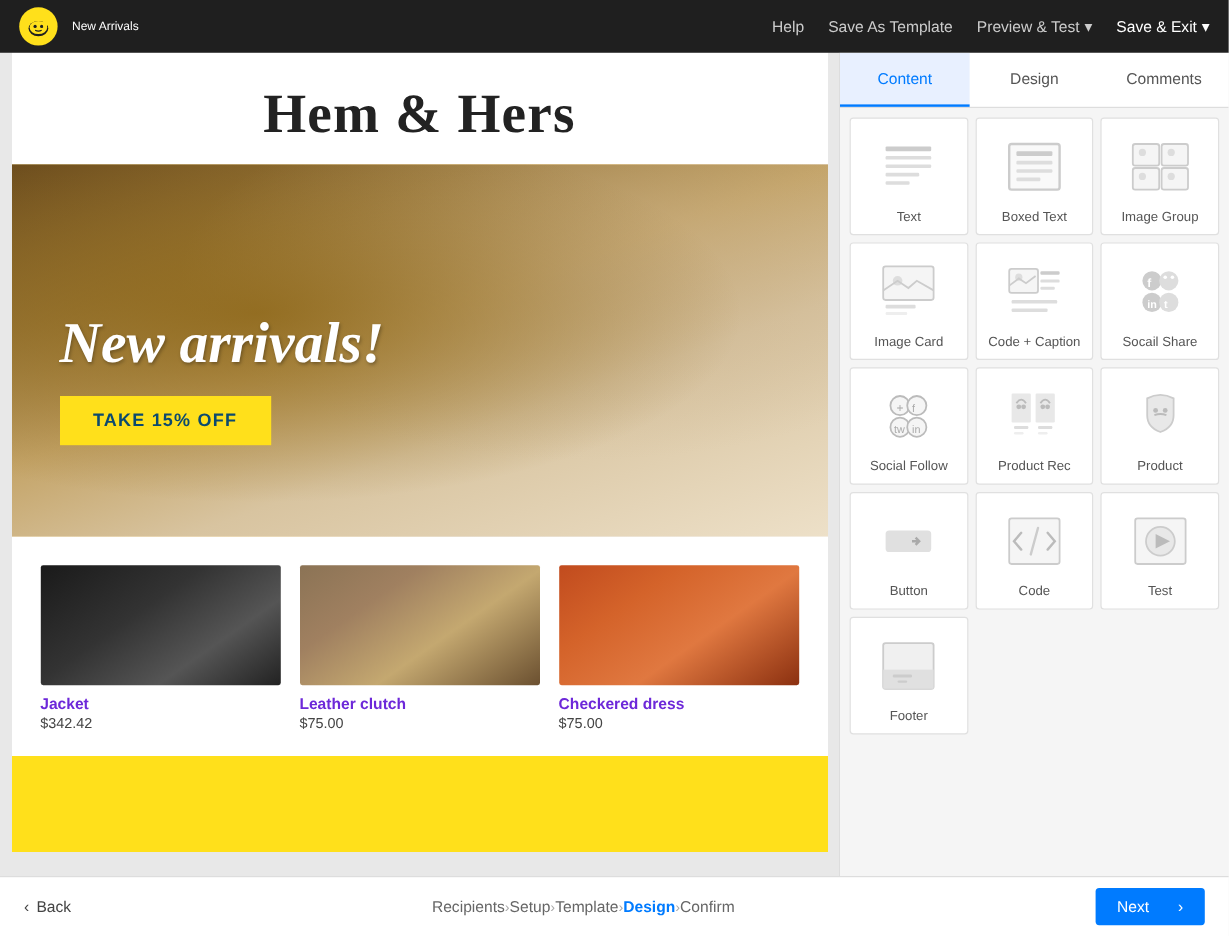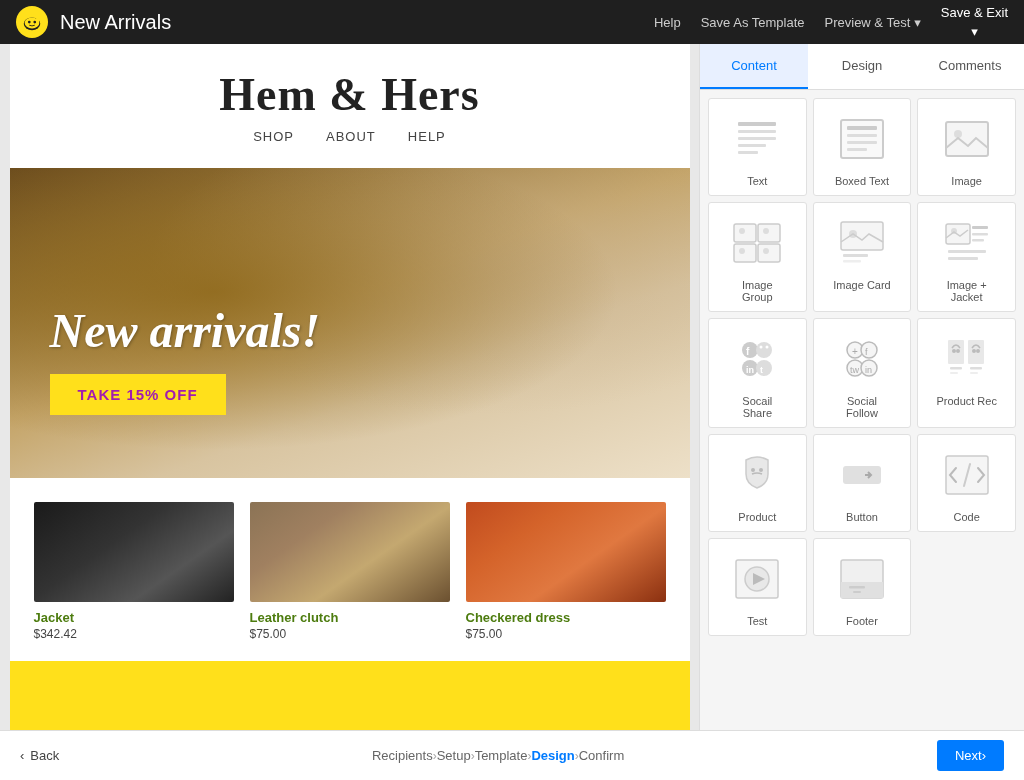--- a/index.html
+++ b/index.html
@@ -18,21 +18,21 @@
       width: 32px;
       height: 32px;
       background: #ffe01b;
       border-radius: 50%;
       display: flex; align-items: center; justify-content: center;
       margin-right: 12px;
       font-size: 12px; font-weight: bold; color: #1f1f1f;
     }
     .top-nav-title {
       color: #fff;
-      font-size: 20px;
+      font-size: 10px;
       font-weight: 500;
       flex: 1;
     }
     .top-nav-links {
       display: flex;
       gap: 20px;
       align-items: center;
     }
     .top-nav-links a {
       color: #ccc;
@@ -41,21 +41,21 @@
       cursor: pointer;
     }
     .top-nav-links .btn-save {
       color: #ccc;
       font-size: 13px;
       display: flex; align-items: center; gap: 4px;
     }
     .top-nav-links .btn-exit {
       color: #fff;
       font-size: 13px;
-      display: flex; align-items: center; gap: 4px; flex-direction: column;
+      display: flex; align-items: center; gap: 4px;
     }
 
     
     .main-area {
       display: flex;
       flex: 1;
       overflow: hidden;
     }
 
     
@@ -106,37 +106,37 @@
     .hero-bg {
       position: absolute; top: 0; left: 0; right: 0; bottom: 0;
       background: 
         radial-gradient(ellipse at 30% 40%, rgba(139,100,20,0.8) 0%, transparent 60%),
         radial-gradient(ellipse at 70% 30%, rgba(200,176,140,0.6) 0%, transparent 50%),
         linear-gradient(160deg, #6b4c1e 0%, #9b7a3e 25%, #c4a468 45%, #d8c4a0 65%, #ede0c8 100%);
     }
     .hero-text-block {
       position: absolute;
       left: 40px;
-      bottom: 63px;
+      bottom: 76px;
     }
     .hero-headline {
       font-size: 48px;
       font-weight: 900;
       color: #fff;
       text-shadow: 1px 1px 3px rgba(0,0,0,0.3);
       font-style: italic;
       font-family: Georgia, serif;
       line-height: 1.1;
     }
     .hero-cta {
       margin-top: 16px;
     }
     .hero-cta-btn {
       background: #ffe01b;
-      color: #a21caf;
+      color: #0c4a6e;
       font-size: 15px;
       font-weight: 700;
       padding: 12px 28px;
       border: none;
       letter-spacing: 1px;
       cursor: pointer;
       text-transform: uppercase;
     }
 
     
@@ -162,21 +162,21 @@
     }
     .product-img.clutch {
       background: linear-gradient(145deg, #8B7355 0%, #a08060 30%, #c4a870 60%, #6b5030 100%);
     }
     .product-img.dress {
       background: linear-gradient(145deg, #c14b1e 0%, #d4632a 30%, #e07840 60%, #8b3010 100%);
     }
     .product-name {
       font-size: 13px;
       font-weight: 600;
-      color: #4d7c0f;
+      color: #6d28d9;
       margin-top: 8px;
     }
     .product-price {
       font-size: 12px;
       color: #444;
       margin-top: 2px;
     }
 
     
     .yellow-band {
@@ -225,21 +225,21 @@
       padding: 8px;
       display: grid;
       grid-template-columns: repeat(3, 1fr);
       gap: 6px;
       align-content: start;
     }
     .block-item {
       background: #fff;
       border: 1px solid #e0e0e0;
       border-radius: 3px;
-      padding: 10px 18px 8px;
+      padding: 10px 6px 8px;
       display: flex;
       flex-direction: column;
       align-items: center;
       cursor: pointer;
       transition: border-color 0.15s;
     }
     .block-icon {
       width: 60px;
       height: 60px;
       display: flex;
@@ -294,21 +294,21 @@
       background: none; border: none; cursor: pointer;
     }
     .btn-next {
       background: #007bff;
       color: #fff;
       border: none;
       padding: 8px 18px;
       border-radius: 3px;
       font-size: 13px;
       cursor: pointer;
-      display: flex; align-items: center; gap: 0;
+      display: flex; align-items: center; gap: 24px;
     }
   </style>
 </head>
 <body>
 
 <div class="top-nav">
   <div class="top-nav-logo">
     <svg width="22" height="22" viewBox="0 0 24 24" fill="none">
       <ellipse cx="12" cy="14" rx="9" ry="7" fill="#1f1f1f"></ellipse>
       <ellipse cx="12" cy="13" rx="8" ry="6" fill="#ffe01b"></ellipse>
@@ -333,25 +333,20 @@
   </div>
 </div>
 
 <div class="main-area">
 
   <div class="canvas-area">
     <div class="email-wrapper">
 
       <div class="email-header">
         <div class="email-brand">Hem &amp; Hers</div>
-        <div class="email-nav">
-          <span>SHOP</span>
-          <span>ABOUT</span>
-          <span>HELP</span>
-        </div>
       </div>
 
       <div class="hero-section">
         <div class="hero-bg"></div>
         <div class="hero-text-block">
           <div class="hero-headline">New arrivals!</div>
           <div class="hero-cta">
             <button class="hero-cta-btn">TAKE 15% OFF</button>
           </div>
         </div>
@@ -411,30 +406,20 @@
             <rect x="12" y="14" width="30" height="4" rx="1" fill="#ccc"></rect>
             <rect x="12" y="22" width="30" height="3" rx="1" fill="#ddd"></rect>
             <rect x="12" y="29" width="30" height="3" rx="1" fill="#ddd"></rect>
             <rect x="12" y="36" width="20" height="3" rx="1" fill="#ddd"></rect>
           </svg>
         </div>
         <span class="block-label">Boxed Text</span>
       </div>
 
 
-      <div class="block-item">
-        <div class="block-icon">
-          <svg viewBox="0 0 54 54" fill="none" xmlns="http://www.w3.org/2000/svg">
-            <rect x="6" y="10" width="42" height="34" rx="2" stroke="#ccc" stroke-width="2" fill="#f5f5f5"></rect>
-            <circle cx="18" cy="22" r="4" fill="#ddd"></circle>
-            <path d="M6 36 L18 26 L28 34 L36 26 L48 36" stroke="#ccc" stroke-width="2" fill="none"></path>
-          </svg>
-        </div>
-        <span class="block-label">Image</span>
-      </div>
 
       <div class="block-item">
         <div class="block-icon">
           <svg viewBox="0 0 54 54" fill="none" xmlns="http://www.w3.org/2000/svg">
             <rect x="4" y="8" width="22" height="18" rx="2" stroke="#ccc" stroke-width="1.5" fill="#f5f5f5"></rect>
             <rect x="28" y="8" width="22" height="18" rx="2" stroke="#ccc" stroke-width="1.5" fill="#f5f5f5"></rect>
             <rect x="4" y="28" width="22" height="18" rx="2" stroke="#ccc" stroke-width="1.5" fill="#f5f5f5"></rect>
             <rect x="28" y="28" width="22" height="18" rx="2" stroke="#ccc" stroke-width="1.5" fill="#f5f5f5"></rect>
             <circle cx="12" cy="15" r="3" fill="#ddd"></circle>
             <circle cx="36" cy="15" r="3" fill="#ddd"></circle>
@@ -464,21 +449,21 @@
             <rect x="6" y="8" width="24" height="20" rx="2" stroke="#ccc" stroke-width="1.5" fill="#f5f5f5"></rect>
             <circle cx="14" cy="15" r="3" fill="#ddd"></circle>
             <path d="M6 22 L14 16 L20 20 L28 14" stroke="#ccc" stroke-width="1.5" fill="none"></path>
             <rect x="32" y="10" width="16" height="3" rx="1" fill="#ccc"></rect>
             <rect x="32" y="17" width="16" height="2.5" rx="1" fill="#ddd"></rect>
             <rect x="32" y="23" width="12" height="2.5" rx="1" fill="#ddd"></rect>
             <rect x="8" y="34" width="38" height="3" rx="1" fill="#ddd"></rect>
             <rect x="8" y="41" width="30" height="3" rx="1" fill="#ddd"></rect>
           </svg>
         </div>
-        <span class="block-label">Image + Jacket</span>
+        <span class="block-label">Code + Caption</span>
       </div>
 
       <div class="block-item">
         <div class="block-icon">
           <svg viewBox="0 0 54 54" fill="none" xmlns="http://www.w3.org/2000/svg">
             <circle cx="20" cy="18" r="8" fill="#ccc"></circle>
             <text x="16" y="23" font-size="10" fill="white" font-weight="bold">f</text>
             <circle cx="34" cy="18" r="8" fill="#ddd"></circle>
             <circle cx="31" cy="15" r="1.5" fill="white"></circle>
             <circle cx="37" cy="15" r="1.5" fill="white"></circle>

